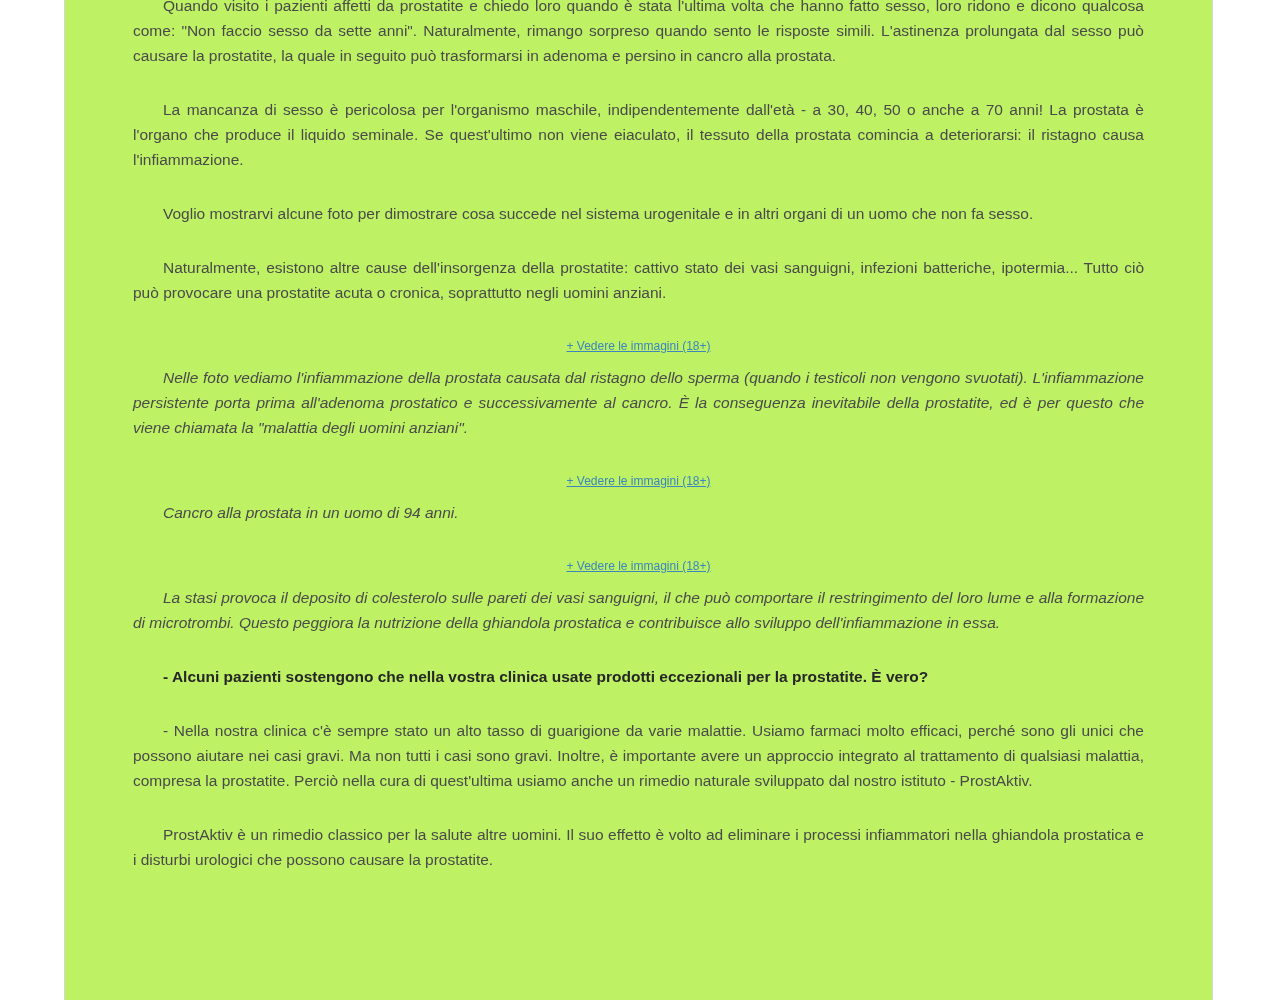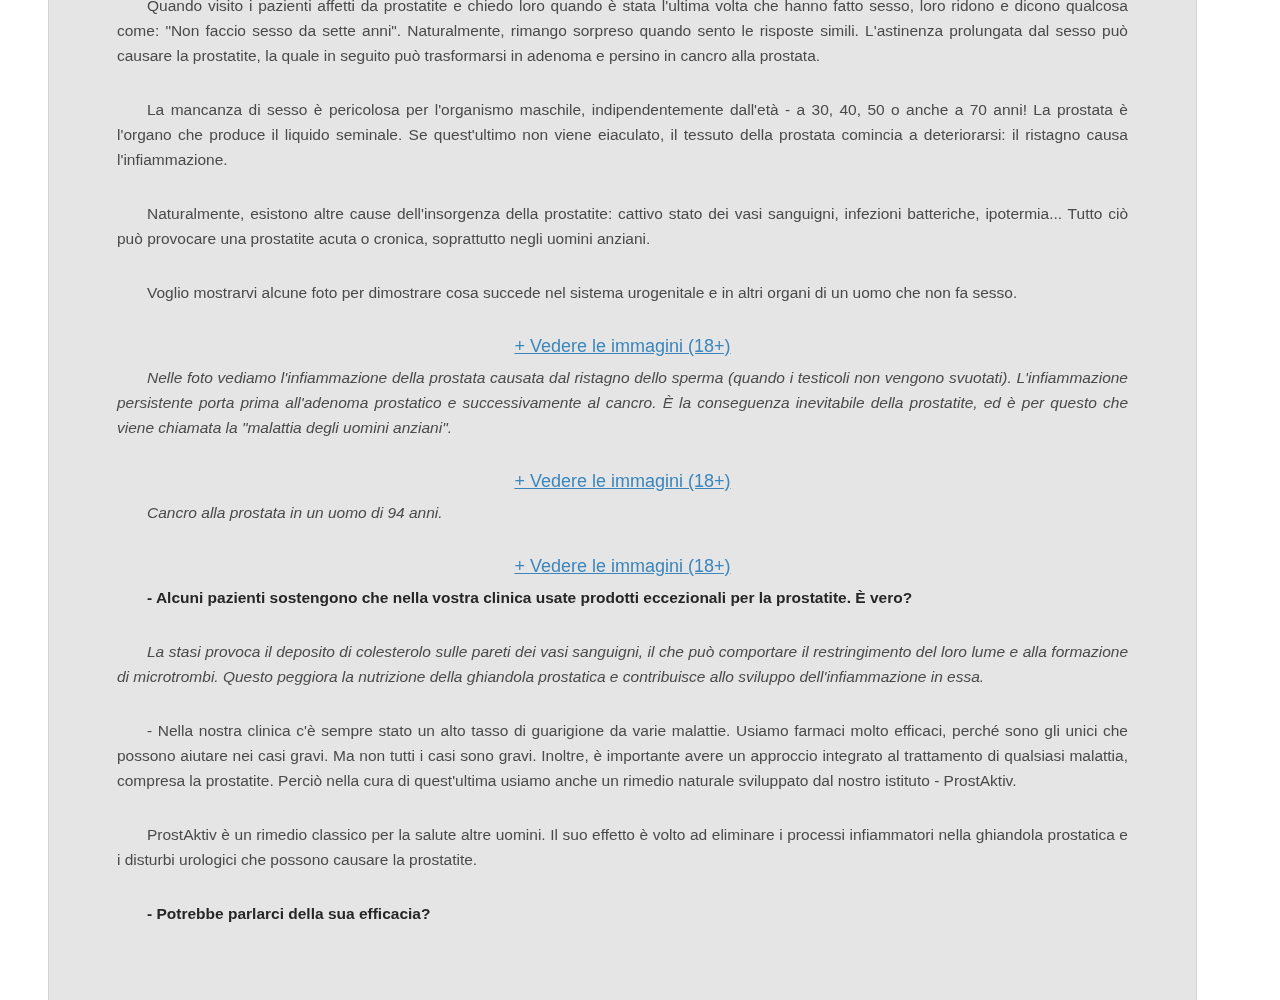--- a/index.html
+++ b/index.html
@@ -10,26 +10,26 @@
   .page {
     position: relative;
     width: 1280px;
     height: 1000px;
     overflow: hidden;
     background: #ffffff;
     font-family: "Liberation Sans", "DejaVu Sans", sans-serif;
   }
   .content-box {
     position: absolute;
-    left: 48px;
+    left: 64px;
     top: 0;
     width: 1149px;
     height: 1000px;
     box-sizing: border-box;
-    background: #e5e5e5;
+    background: #bef264;
     border-left: 1px solid #d5d5d5;
     border-right: 1px solid #d5d5d5;
     padding: 0 68px;
     overflow: hidden;
   }
   .content-inner {
     margin-top: -7px;
   }
   .para {
     margin: 0 0 29px 0;
@@ -43,67 +43,66 @@
     font-style: italic;
   }
   .para.bold {
     font-weight: bold;
     color: #262626;
     text-align: left;
   }
   .image-link-row {
     margin: 0 0 6px 0;
     text-align: center;
-    font-size: 18px;
+    font-size: 12px;
     line-height: 25px;
     text-indent: 0;
   }
   .image-link-row a {
     color: #3b86bd;
     text-decoration: underline;
     cursor: pointer;
   }
 </style>
 </head>
 <body>
 
 <div class="page">
   <div class="content-box">
     <div class="content-inner">
 
       <p class="para">Quando visito i pazienti affetti da prostatite e chiedo loro quando è stata l'ultima volta che hanno fatto sesso, loro ridono e dicono qualcosa come: "Non faccio sesso da sette anni". Naturalmente, rimango sorpreso quando sento le risposte simili. L'astinenza prolungata dal sesso può causare la prostatite, la quale in seguito può trasformarsi in adenoma e persino in cancro alla prostata.</p>
 
       <p class="para">La mancanza di sesso è pericolosa per l'organismo maschile, indipendentemente dall'età - a 30, 40, 50 o anche a 70 anni! La prostata è l'organo che produce il liquido seminale. Se quest'ultimo non viene eiaculato, il tessuto della prostata comincia a deteriorarsi: il ristagno causa l'infiammazione.</p>
 
+      <p class="para">Voglio mostrarvi alcune foto per dimostrare cosa succede nel sistema urogenitale e in altri organi di un uomo che non fa sesso.</p>
+
       <p class="para">Naturalmente, esistono altre cause dell'insorgenza della prostatite: cattivo stato dei vasi sanguigni, infezioni batteriche, ipotermia... Tutto ciò può provocare una prostatite acuta o cronica, soprattutto negli uomini anziani.</p>
-
-      <p class="para">Voglio mostrarvi alcune foto per dimostrare cosa succede nel sistema urogenitale e in altri organi di un uomo che non fa sesso.</p>
 
       <div class="image-link-row">
         <a>+ Vedere le immagini (18+)</a>
       </div>
 
       <p class="para italic">Nelle foto vediamo l'infiammazione della prostata causata dal ristagno dello sperma (quando i testicoli non vengono svuotati). L'infiammazione persistente porta prima all'adenoma prostatico e successivamente al cancro. È la conseguenza inevitabile della prostatite, ed è per questo che viene chiamata la "malattia degli uomini anziani".</p>
 
       <div class="image-link-row">
         <a>+ Vedere le immagini (18+)</a>
       </div>
 
       <p class="para italic">Cancro alla prostata in un uomo di 94 anni.</p>
 
       <div class="image-link-row">
         <a>+ Vedere le immagini (18+)</a>
       </div>
 
+      <p class="para italic">La stasi provoca il deposito di colesterolo sulle pareti dei vasi sanguigni, il che può comportare il restringimento del loro lume e alla formazione di microtrombi. Questo peggiora la nutrizione della ghiandola prostatica e contribuisce allo sviluppo dell'infiammazione in essa.</p>
+
       <p class="para bold">- Alcuni pazienti sostengono che nella vostra clinica usate prodotti eccezionali per la prostatite. È vero?</p>
-
-      <p class="para italic">La stasi provoca il deposito di colesterolo sulle pareti dei vasi sanguigni, il che può comportare il restringimento del loro lume e alla formazione di microtrombi. Questo peggiora la nutrizione della ghiandola prostatica e contribuisce allo sviluppo dell'infiammazione in essa.</p>
 
       <p class="para">- Nella nostra clinica c'è sempre stato un alto tasso di guarigione da varie malattie. Usiamo farmaci molto efficaci, perché sono gli unici che possono aiutare nei casi gravi. Ma non tutti i casi sono gravi. Inoltre, è importante avere un approccio integrato al trattamento di qualsiasi malattia, compresa la prostatite. Perciò nella cura di quest'ultima usiamo anche un rimedio naturale sviluppato dal nostro istituto - ProstAktiv.</p>
 
       <p class="para">ProstAktiv è un rimedio classico per la salute altre uomini. Il suo effetto è volto ad eliminare i processi infiammatori nella ghiandola prostatica e i disturbi urologici che possono causare la prostatite.</p>
 
-      <p class="para bold">- Potrebbe parlarci della sua efficacia?</p>
 
 
     </div>
   </div>
 </div>
 
 </body></html>

